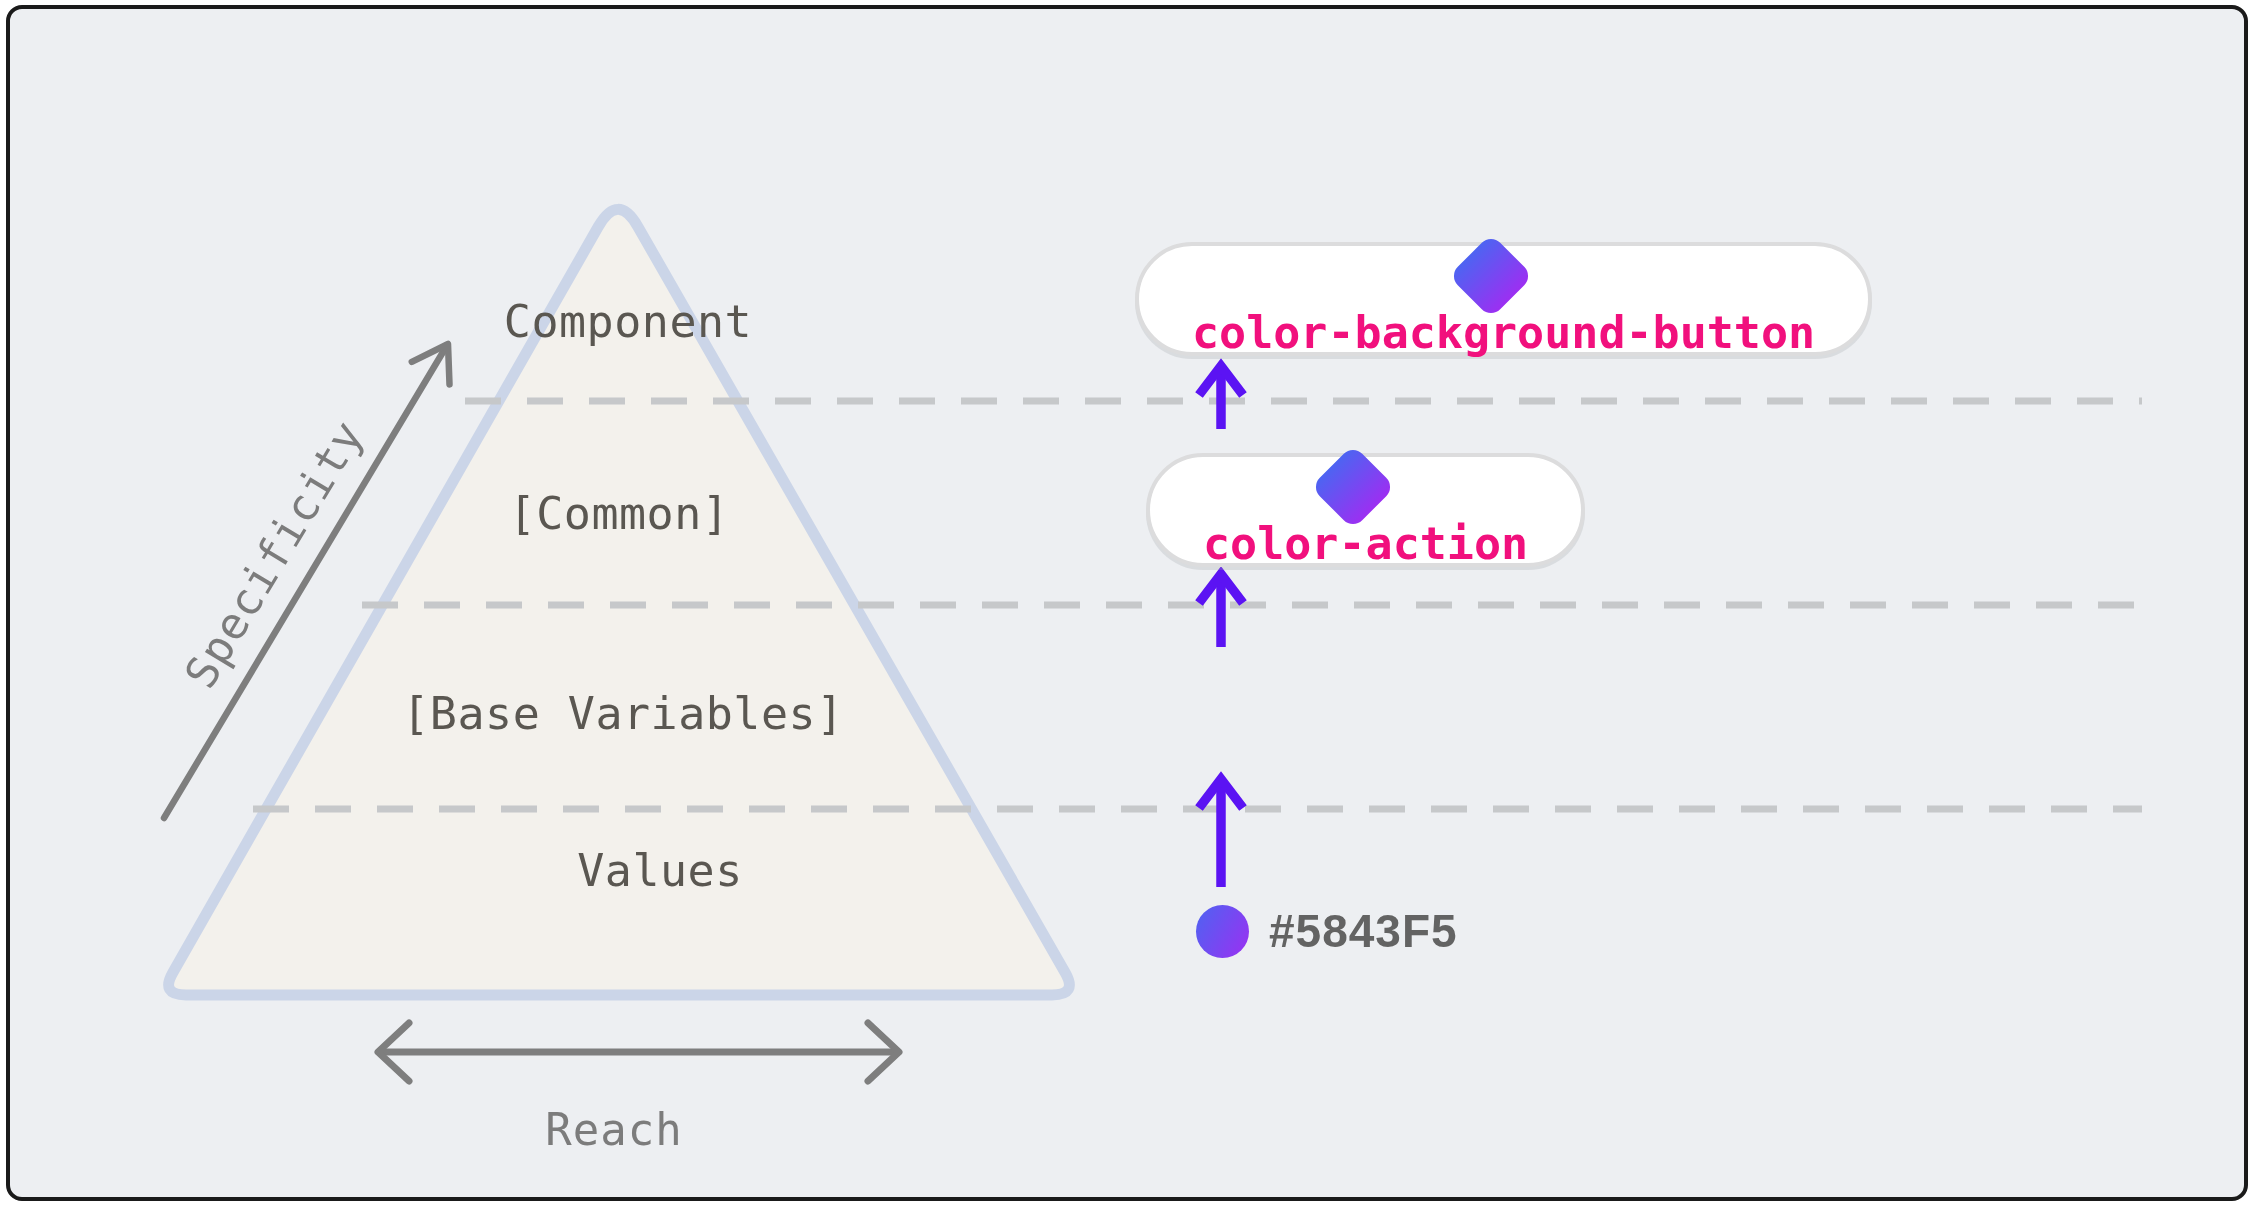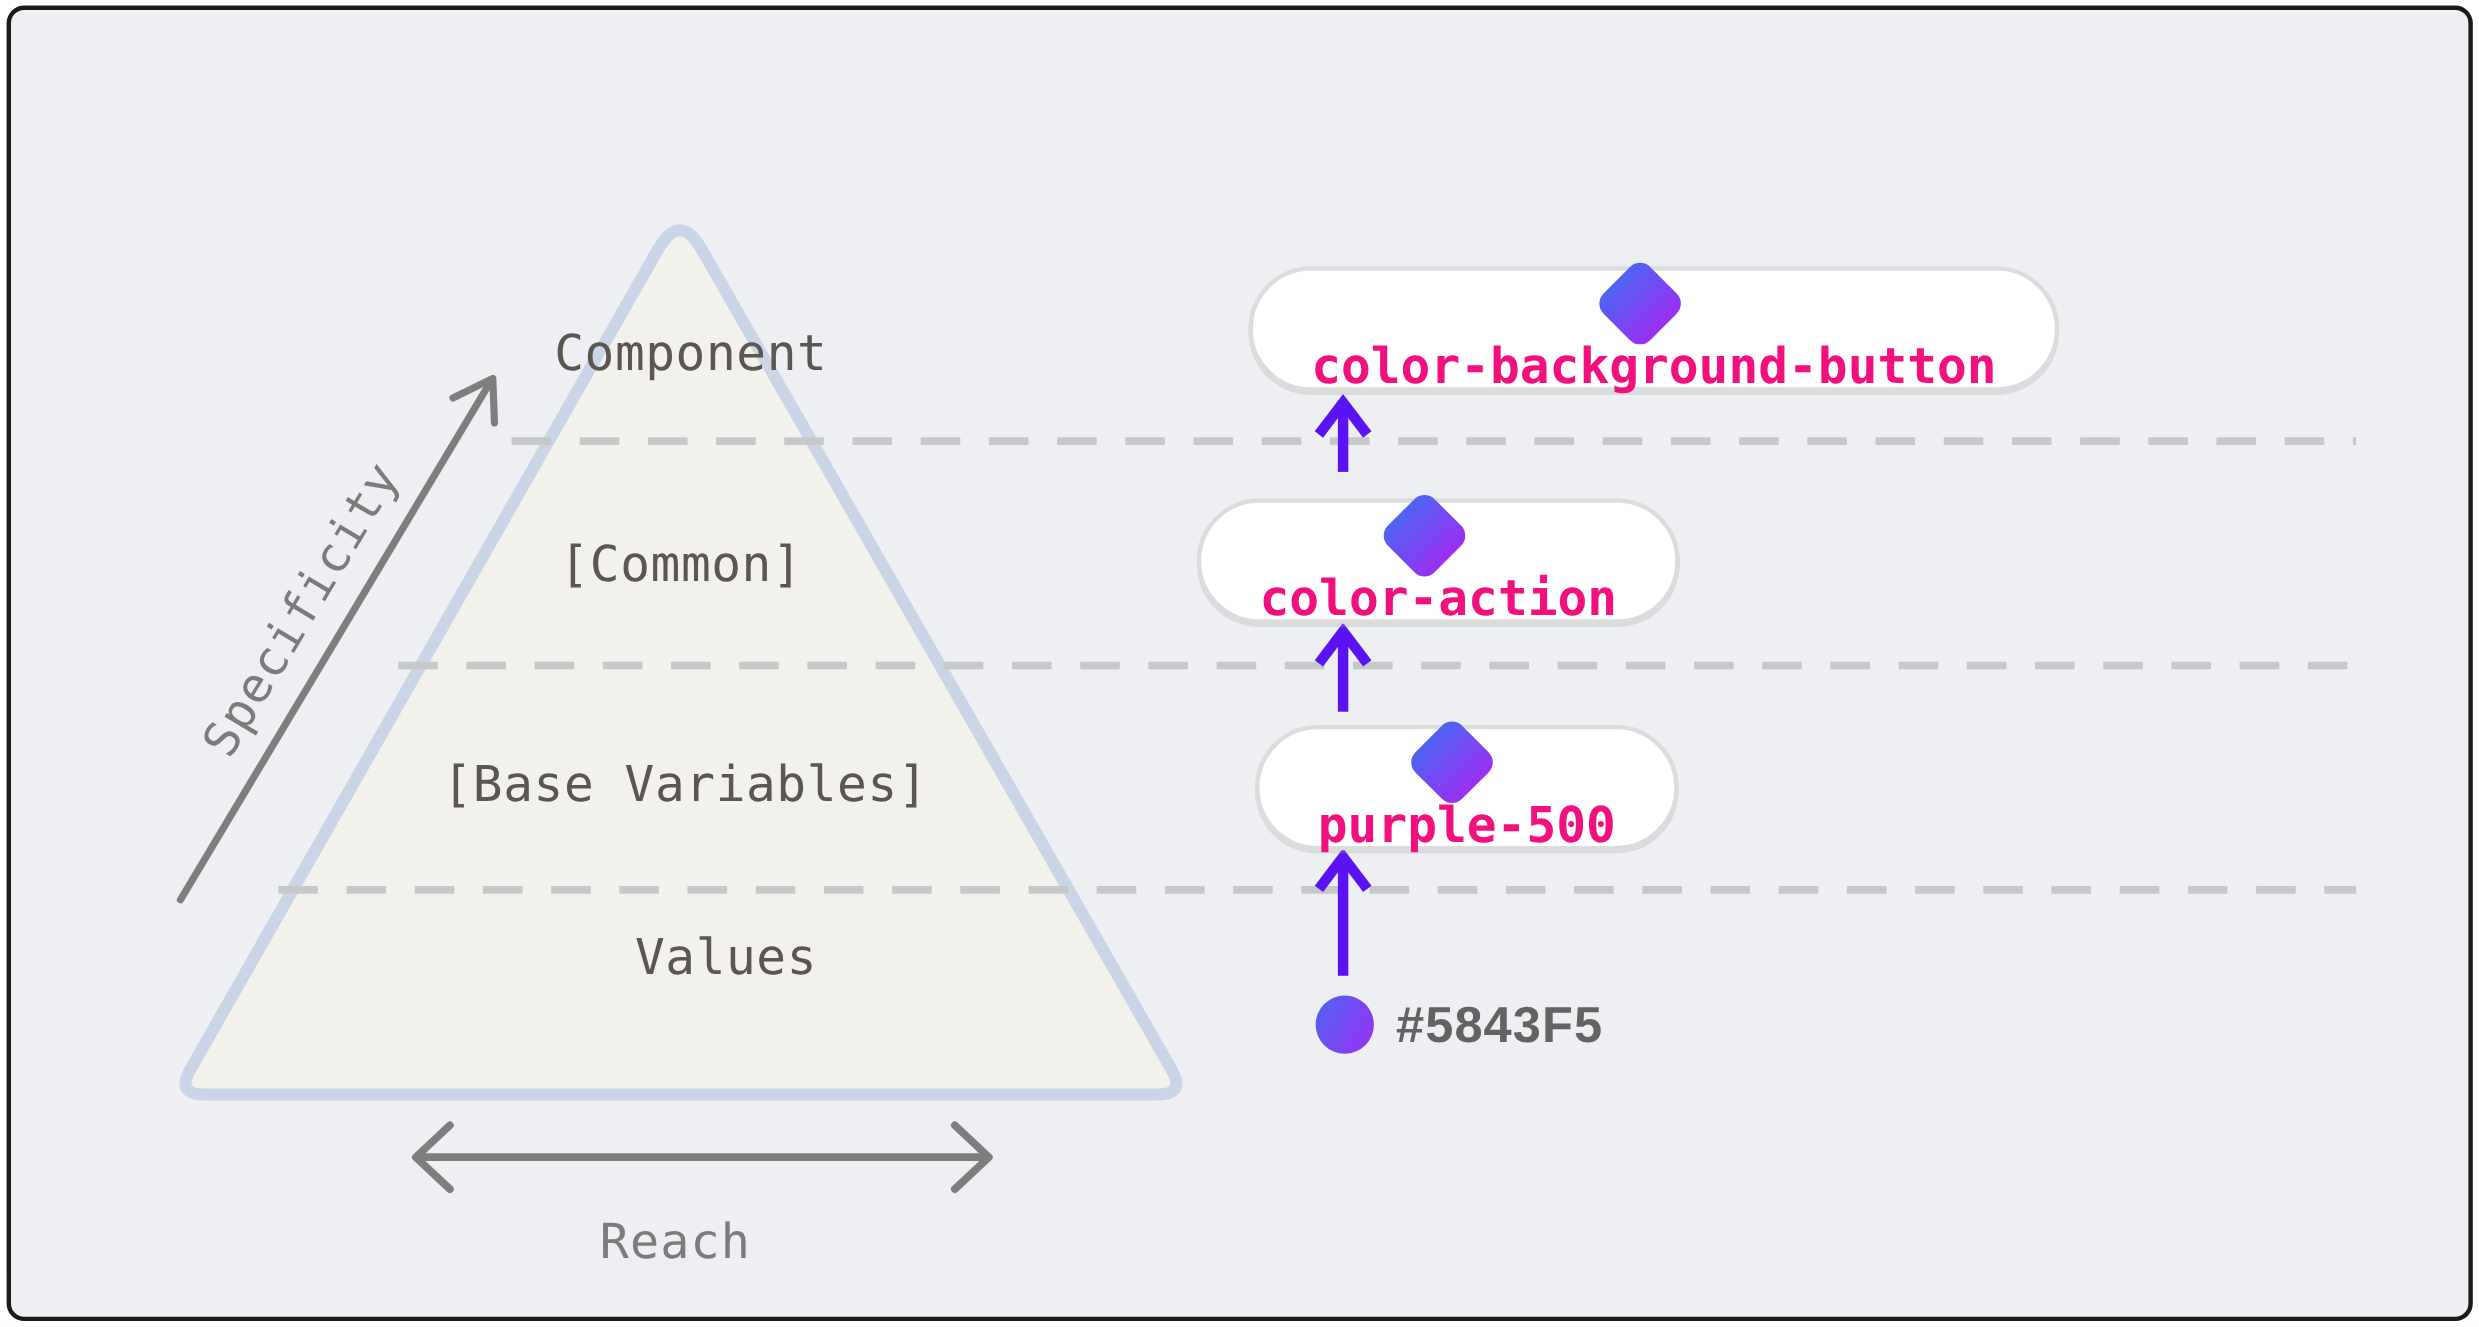--- a/index.html
+++ b/index.html
@@ -127,29 +127,25 @@
     <div class="level-label" style="left:606px;top:861px;margin-left:44px;">Values</div>
 
     <div class="axis-label specificity" style="left:264px;top:545px;">Specificity</div>
     <div class="axis-label" style="left:604px;top:1096px;margin-top:24px;">Reach</div>
 
     <div class="pill" style="left:1125px;top:233px;">
       <span class="diamond"></span>
       <span class="pill-label">color-background-button</span>
     </div>
 
-    <div class="pill" style="left:1078px;top:444px;">
+    <div class="pill" style="left:1136px;top:444px;">
       <span class="diamond"></span>
       <span class="pill-label">color-action</span>
     </div>
 
-    <div class="pill" style="left:1131px;top:650px;">
-      <span class="diamond"></span>
-      <span class="pill-label">purple-500</span>
-    </div>
 
     <div class="value-row">
       <span class="swatch-circle"></span>
       <span class="value-label">#5843F5</span>
     </div>
 
   </div>
 </div>
 
 </body></html>

